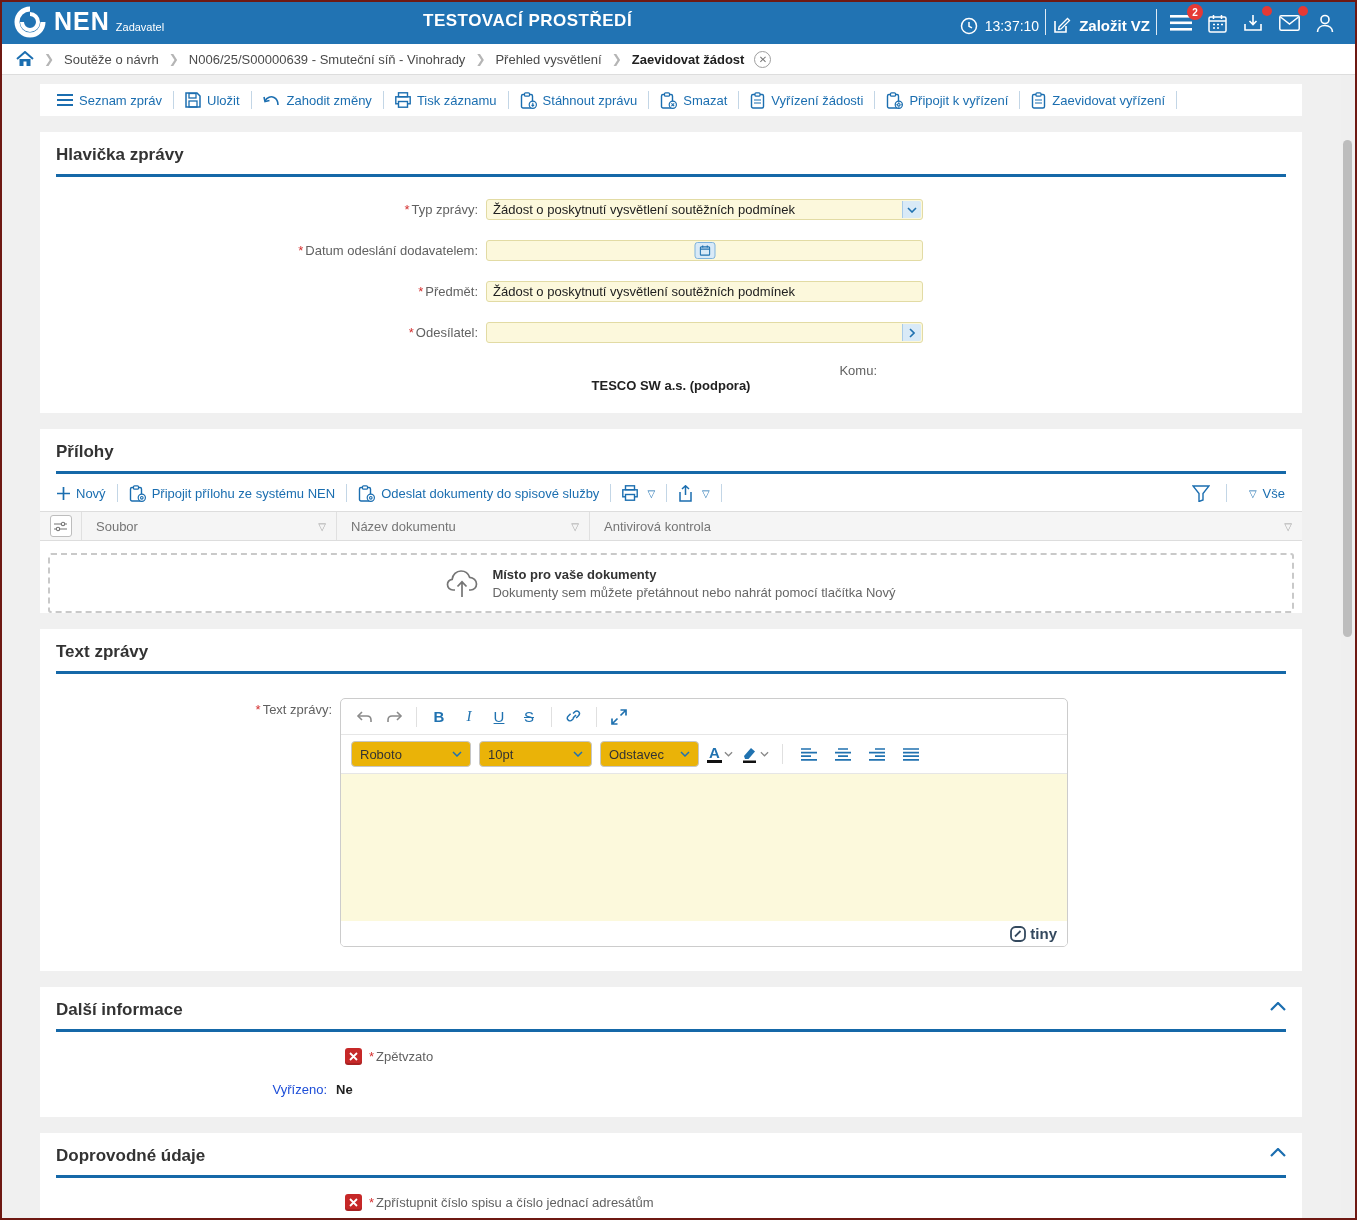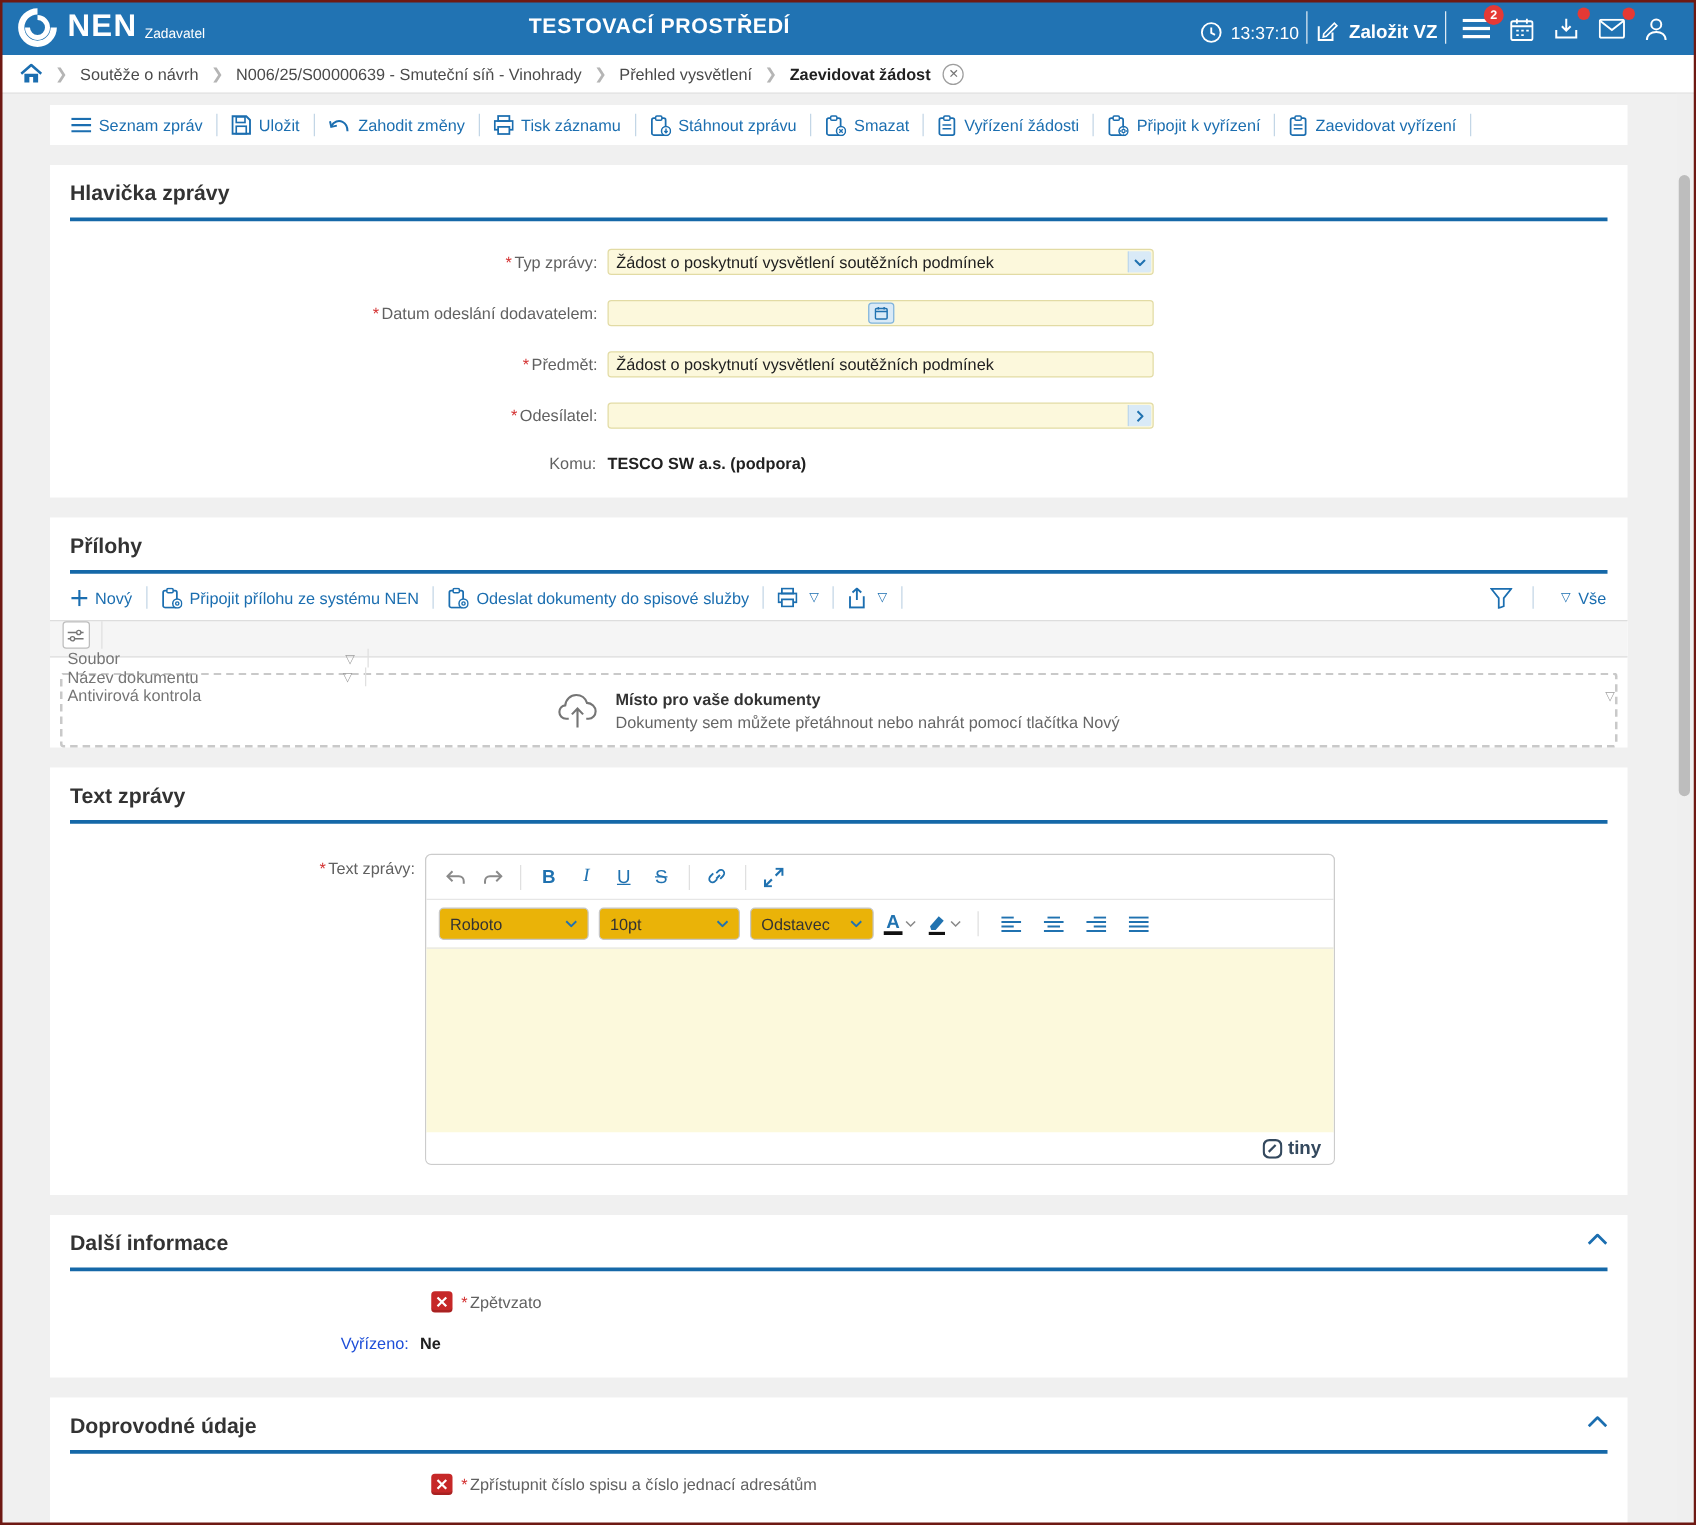--- a/index.html
+++ b/index.html
@@ -67,21 +67,21 @@
     border-radius:0 2px 2px 0; display:flex; align-items:center; justify-content:center; cursor:pointer; }
   .date-btn { position:absolute; left:50%; transform:translateX(-50%); top:1px; width:21px; height:17px; background:#D9EAF7;
     border:1px solid #7FB3DC; border-radius:3px; display:flex; align-items:center; justify-content:center; cursor:pointer; }
   .static-value { font-weight:bold; color:#212121; }
 
   
   .att-toolbar { display:flex; align-items:center; padding:10px 14px 9px 14px; }
   .att-right { margin-left:auto; display:flex; align-items:center; gap:8px; }
   .small-caret { color:#1B6EB0; font-size:10px; margin-left:3px; }
   .att-table-head { display:flex; align-items:center; background:#F5F5F5; border-top:1px solid #DDDDDD; border-bottom:1px solid #DDDDDD;
-    height:30px; color:#757575;flex-direction:column; }
+    height:30px; color:#757575; }
   .col-tools { width:42px; display:flex; justify-content:center; border-right:1px solid #E0E0E0; align-self:stretch; align-items:center; }
   .tools-box { width:22px; height:22px; border:1px solid #BDBDBD; background:#fff; border-radius:3px; display:flex; align-items:center; justify-content:center; cursor:pointer; }
   .col { display:flex; align-items:center; justify-content:space-between; padding:0 10px 0 14px; border-right:1px solid #E0E0E0; align-self:stretch; }
   .col:last-child { border-right:none; }
   .col-soubor { width:255px; } .col-nazev { width:253px; } .col-antivir { flex:1; }
   .filter-caret { color:#9E9E9E; font-size:10px; cursor:pointer; }
   .dropzone { margin:12px 8px 14px 8px; border:2px dashed #C9C9C9; border-radius:3px; height:60px;
     display:flex; align-items:center; justify-content:center; gap:14px; }
   .dz-title { font-weight:bold; color:#333; margin-bottom:3px; }
   .dz-sub { color:#666; }
@@ -333,21 +333,21 @@
       <div class="form-label"><span class="req">*</span><span>Odesílatel:</span></div>
       <div class="form-field">
         <span></span>
         <span class="nav-btn">
           <svg width="6" height="10" viewBox="0 0 6 10">
             <path d="M1 1 L5 5 L1 9" stroke="#2072B0" stroke-width="1.6" fill="none"></path>
           </svg>
         </span>
       </div>
     </div>
-    <div class="form-row" style="margin-bottom:0;">
+    <div class="form-row" style="margin-bottom:0;flex-direction:column;">
       <div class="form-label" style="padding-right:9px;"><span>Komu:</span></div>
       <div class="static-value">TESCO SW a.s. (podpora)</div>
     </div>
   </div>
 </div>
 
 <div class="panel section-panel">
   <div class="section-head">
     <div class="section-title">Přílohy</div>
     <div class="section-underline"></div>

